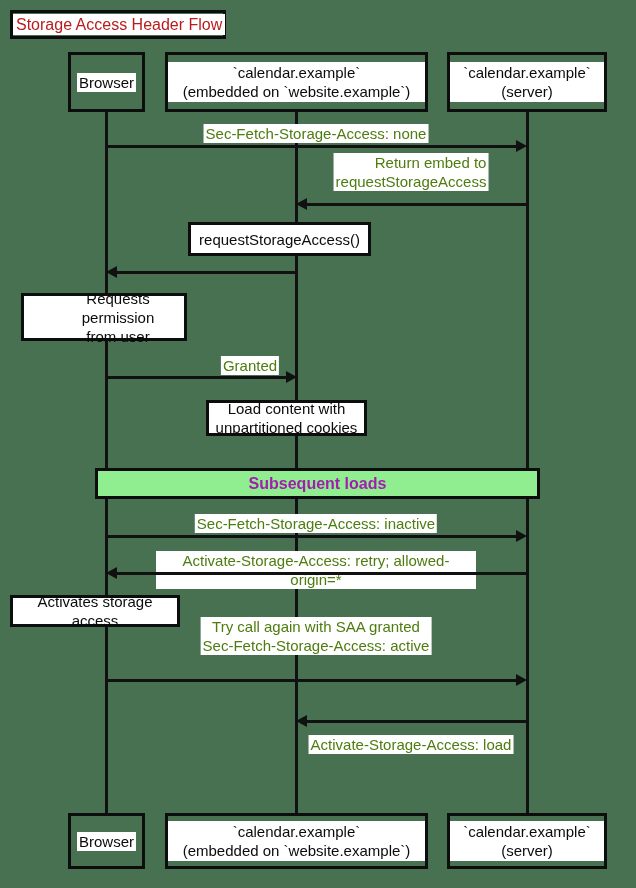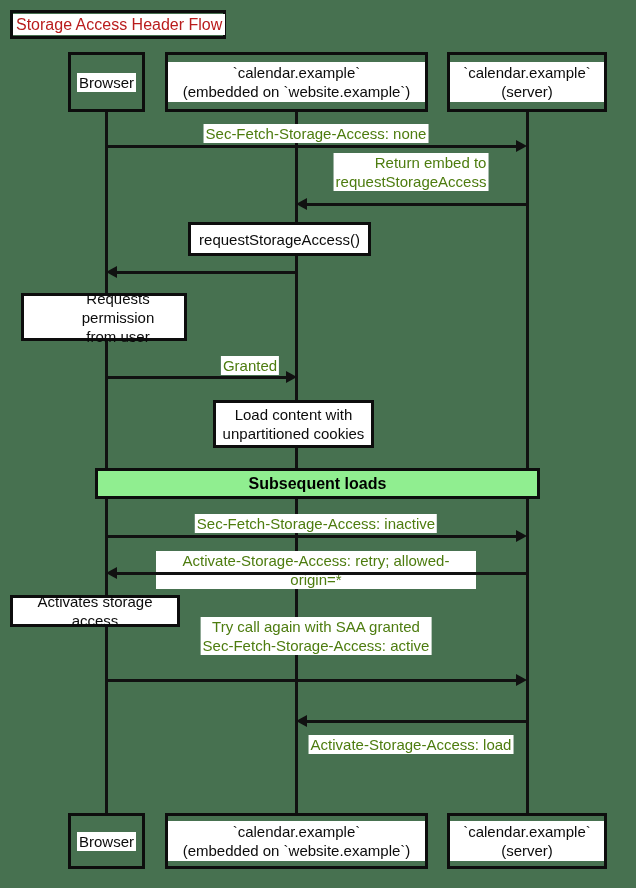--- a/index.html
+++ b/index.html
@@ -122,21 +122,21 @@
   
   .section-band {
     position: absolute;
     box-sizing: border-box;
     border: 3px solid #0d0d0d;
     display: flex;
     align-items: center;
     justify-content: center;
   }
   .section-band-text {
-    color: #000000;
+    color: #a21caf;
     font-size: 16px;
     line-height: 20px;
     font-weight: bold;
     text-align: center;
   }
 </style>
 </head>
 <body>
 
 <div id="diagram">
@@ -180,21 +180,21 @@
 
   <div class="note-box" style="left:21px; top:293px; width:166px; height:48px;padding-left:28px;">
     <span class="note-text">Requests permission
 from user</span>
   </div>
 
   <div class="msg-label" style="left:210px; top:356px;margin-left:40px;">Granted</div>
   <div class="msg-line" style="left:106px; top:376px; width:185px;"></div>
   <div class="arrow-head right" style="left:286px; top:371px;"></div>
 
-  <div class="note-box" style="left:213px; top:400px; width:161px; height:48px;">
+  <div class="note-box" style="left:206px; top:400px; width:161px; height:36px;">
     <span class="note-text">Load content with
 unpartitioned cookies</span>
   </div>
 
   <div class="section-band" style="left:95px; top:468px; width:445px; height:31px; background:#90ee90;">
     <span class="section-band-text">Subsequent loads</span>
   </div>
 
   <div class="msg-label" style="left:316px; top:514px;">Sec-Fetch-Storage-Access: inactive</div>
   <div class="msg-line" style="left:106px; top:535px; width:415px;"></div>

